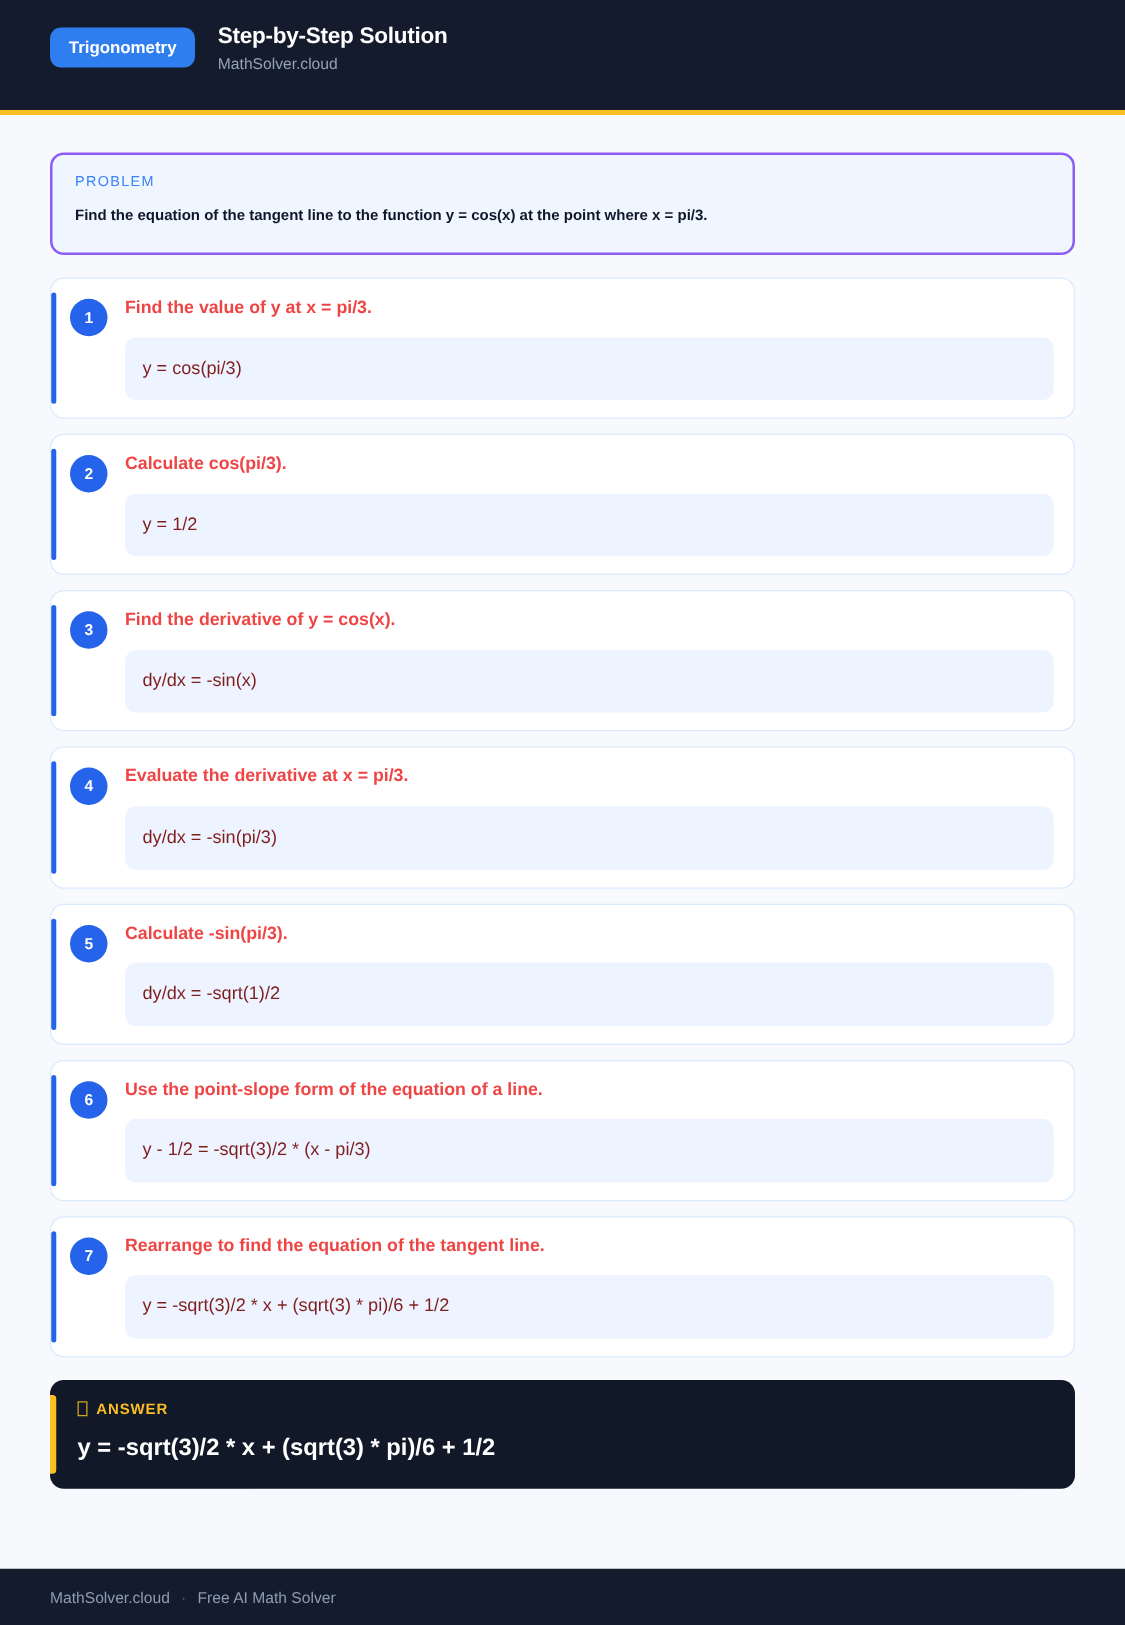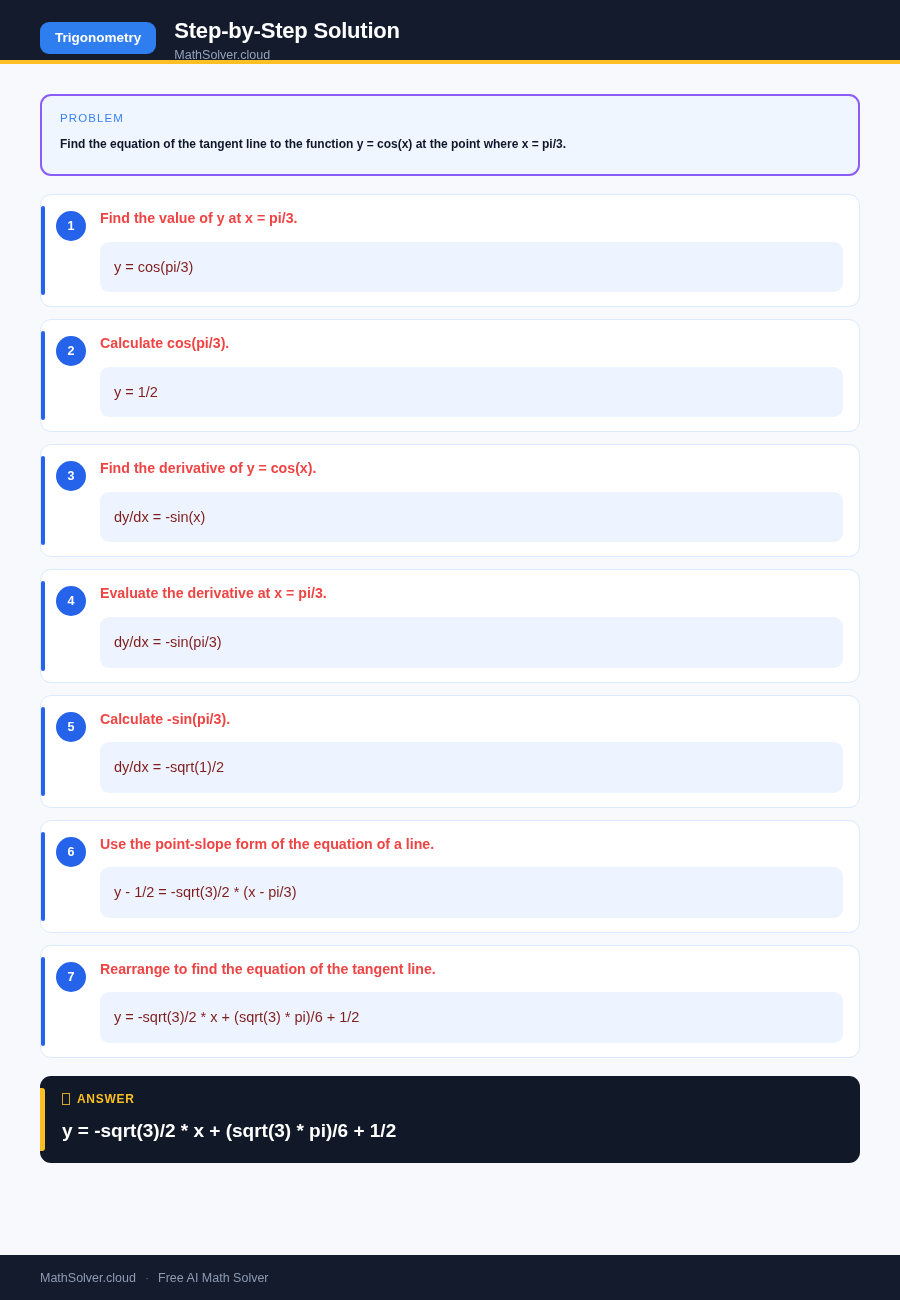--- a/index.html
+++ b/index.html
@@ -20,21 +20,21 @@
 
   
   .site-header {
     background: #141b2d;
     border-bottom: 4px solid #fbbf24;
     padding: 16px 40px 18px 40px;
     display: flex;
     align-items: flex-start;
     gap: 18px;
     flex: 0 0 auto;
-    height: 64px;
+    height: 92px;
   }
 
   .topic-badge {
     background: #2f7ef0;
     color: #ffffff;
     font-size: 13.5px;
     font-weight: bold;
     padding: 9px 15px;
     border-radius: 9px;
     white-space: nowrap;
@@ -43,21 +43,21 @@
   }
 
   .header-text {
     display: flex;
     flex-direction: column;
     gap: 4px;
     padding-top: 2px;
   }
 
   .header-title {
-    font-size: 22px;
+    font-size: 18px;
     font-weight: bold;
     color: #ffffff;
     letter-spacing: -0.2px;
     line-height: 1.2;
   }
 
   .header-subtitle {
     font-size: 12.5px;
     color: #93a2b8;
     line-height: 1.2;

